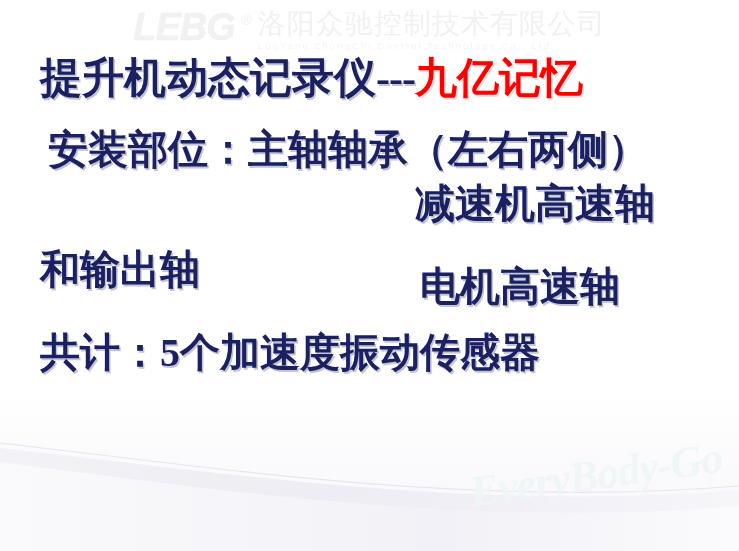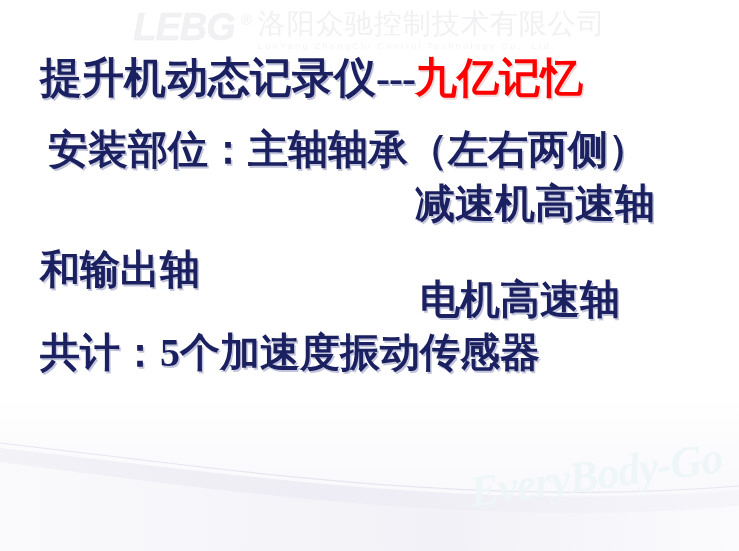--- a/index.html
+++ b/index.html
@@ -185,20 +185,20 @@
     <div class="tline title-line" style="left:40px; top:55px;">
       <span>提升机动态记录仪</span><span class="dash">---</span><span class="accent">九亿记忆</span>
     </div>
 
     <div class="tline body-line" style="left:48px; top:128px;">安装部位：主轴轴承（左右两侧）</div>
 
     <div class="tline body-line" style="left:415px; top:182px;">减速机高速轴</div>
 
     <div class="tline body-line" style="left:40px; top:228px;margin-top:20px;">和输出轴</div>
 
-    <div class="tline body-line" style="left:420px; top:278px;">电机高速轴</div>
+    <div class="tline body-line" style="left:420px; top:268px;font-family:Liberation Mono, monospace;">电机高速轴</div>
 
     <div class="tline body-line" style="left:40px; top:331px;">共计：5个加速度振动传感器</div>
 
 
 
   </div>
 </div>
 
 </body></html>

